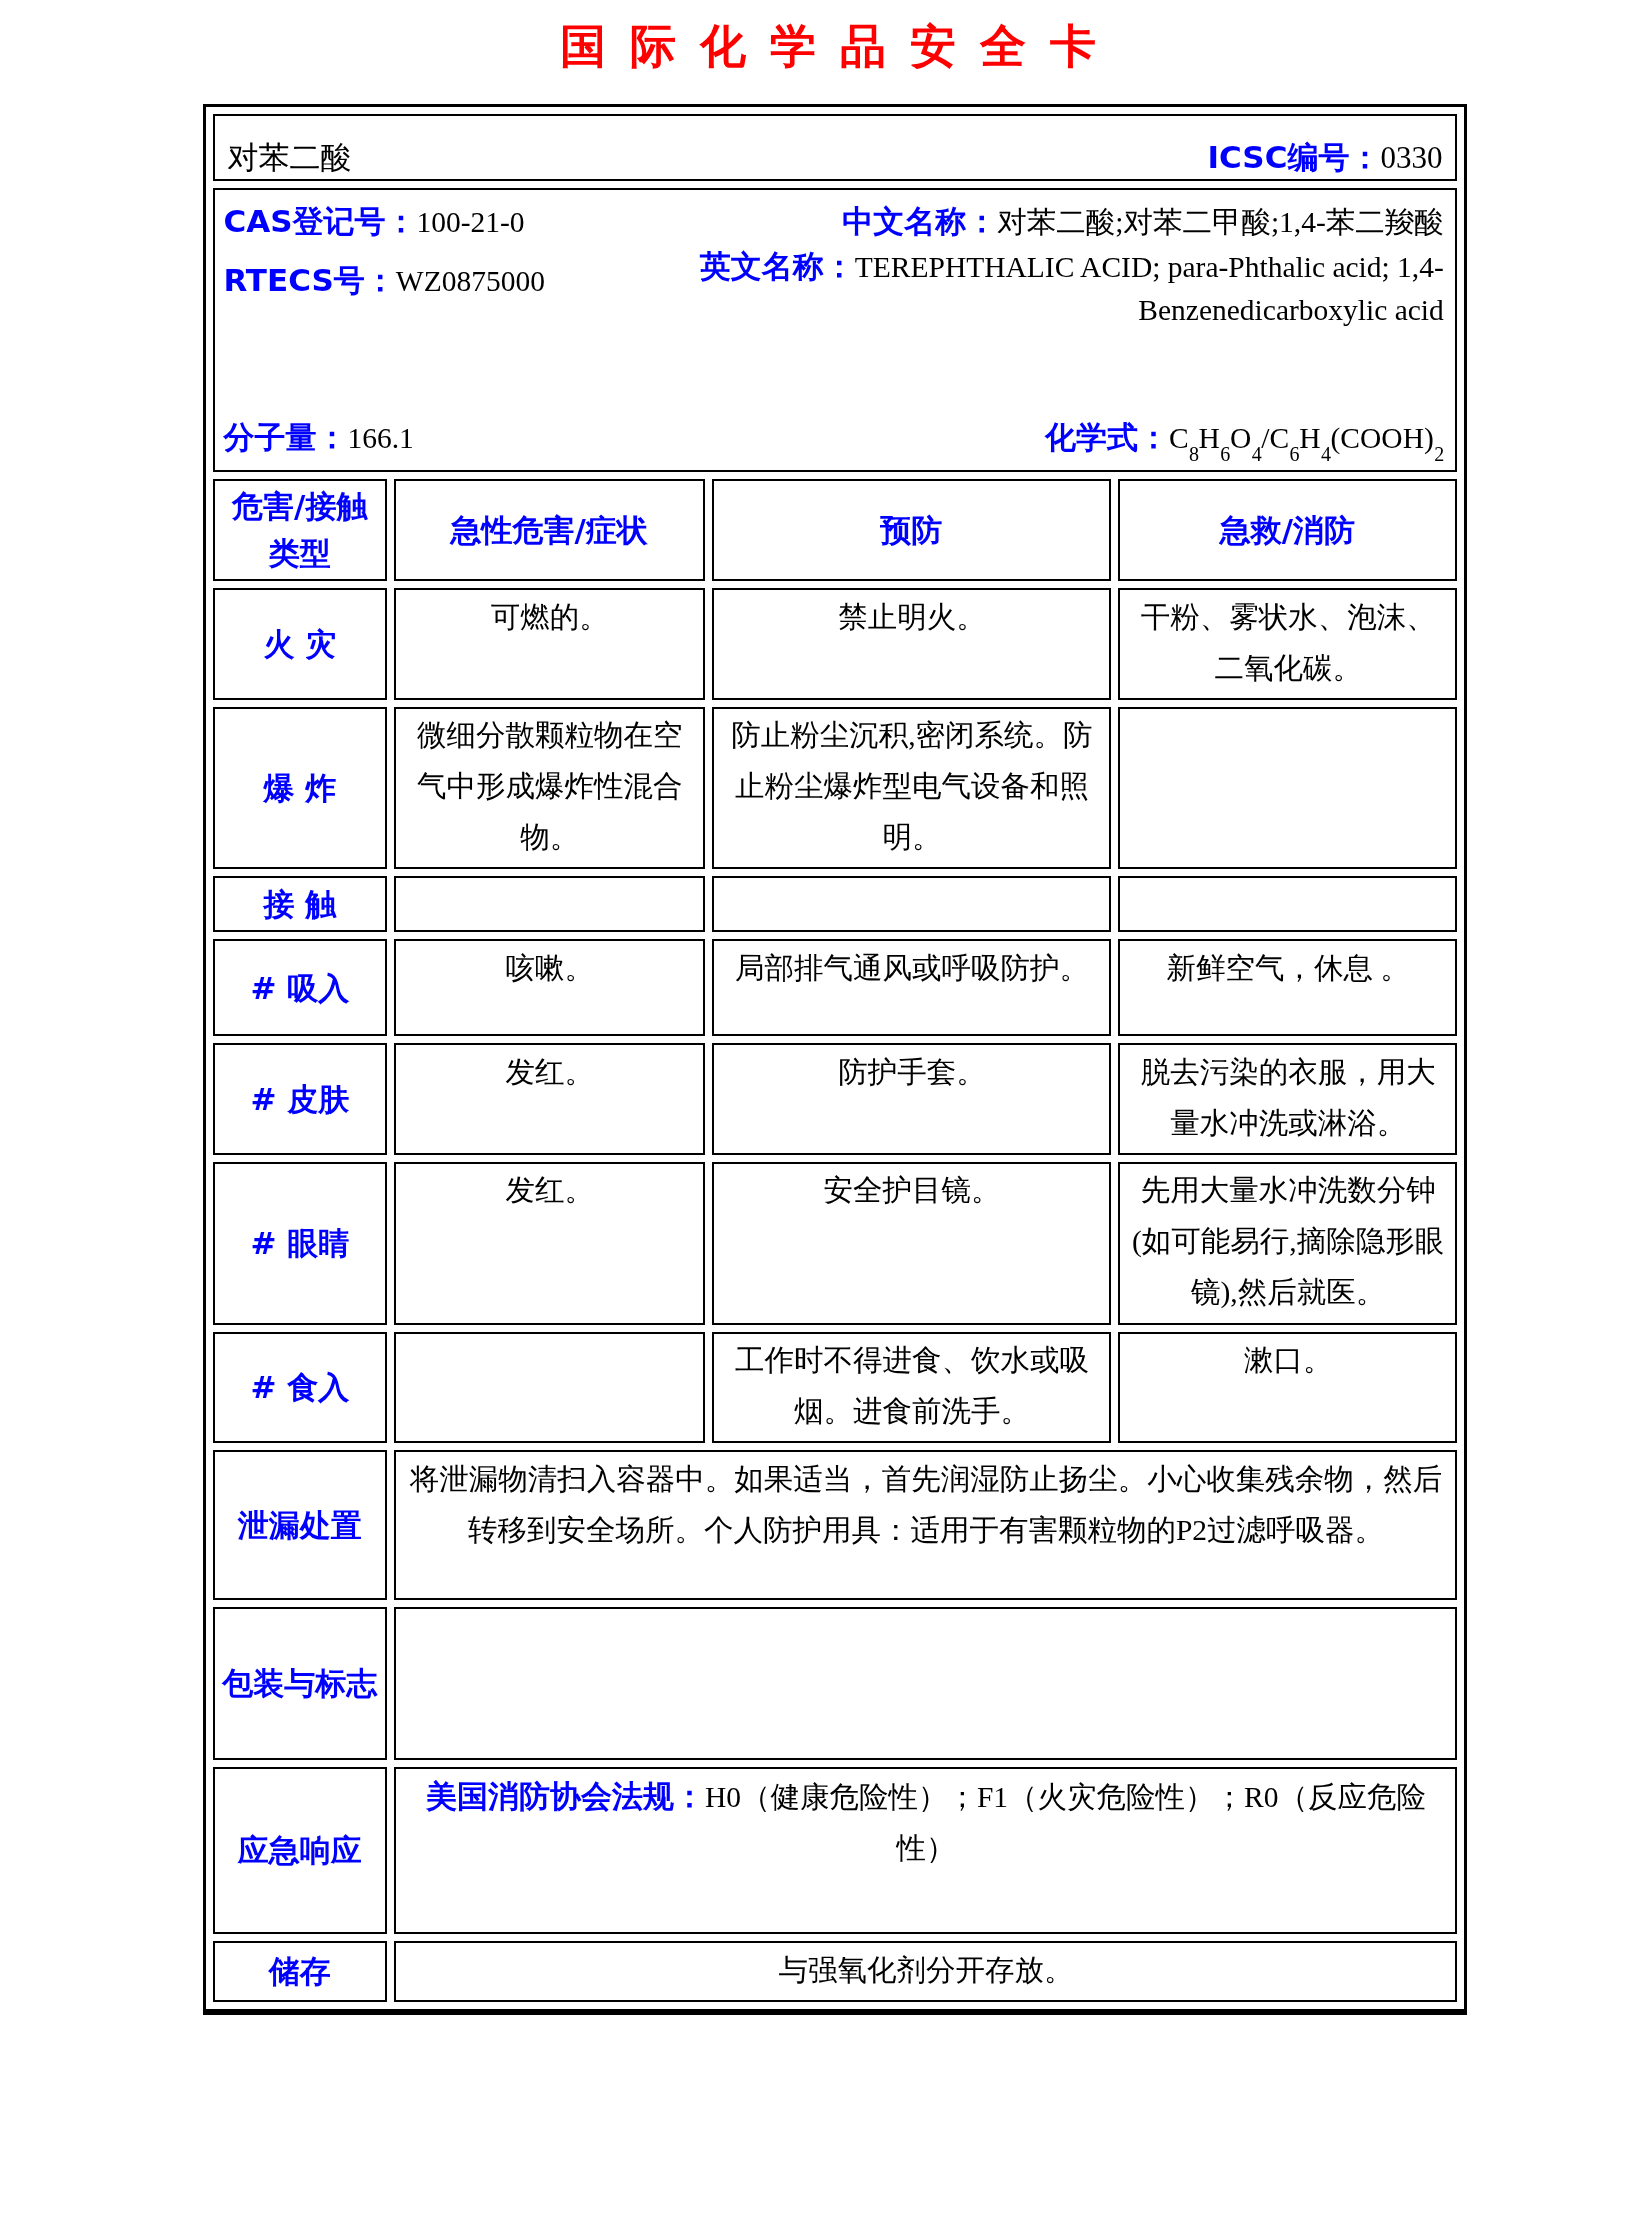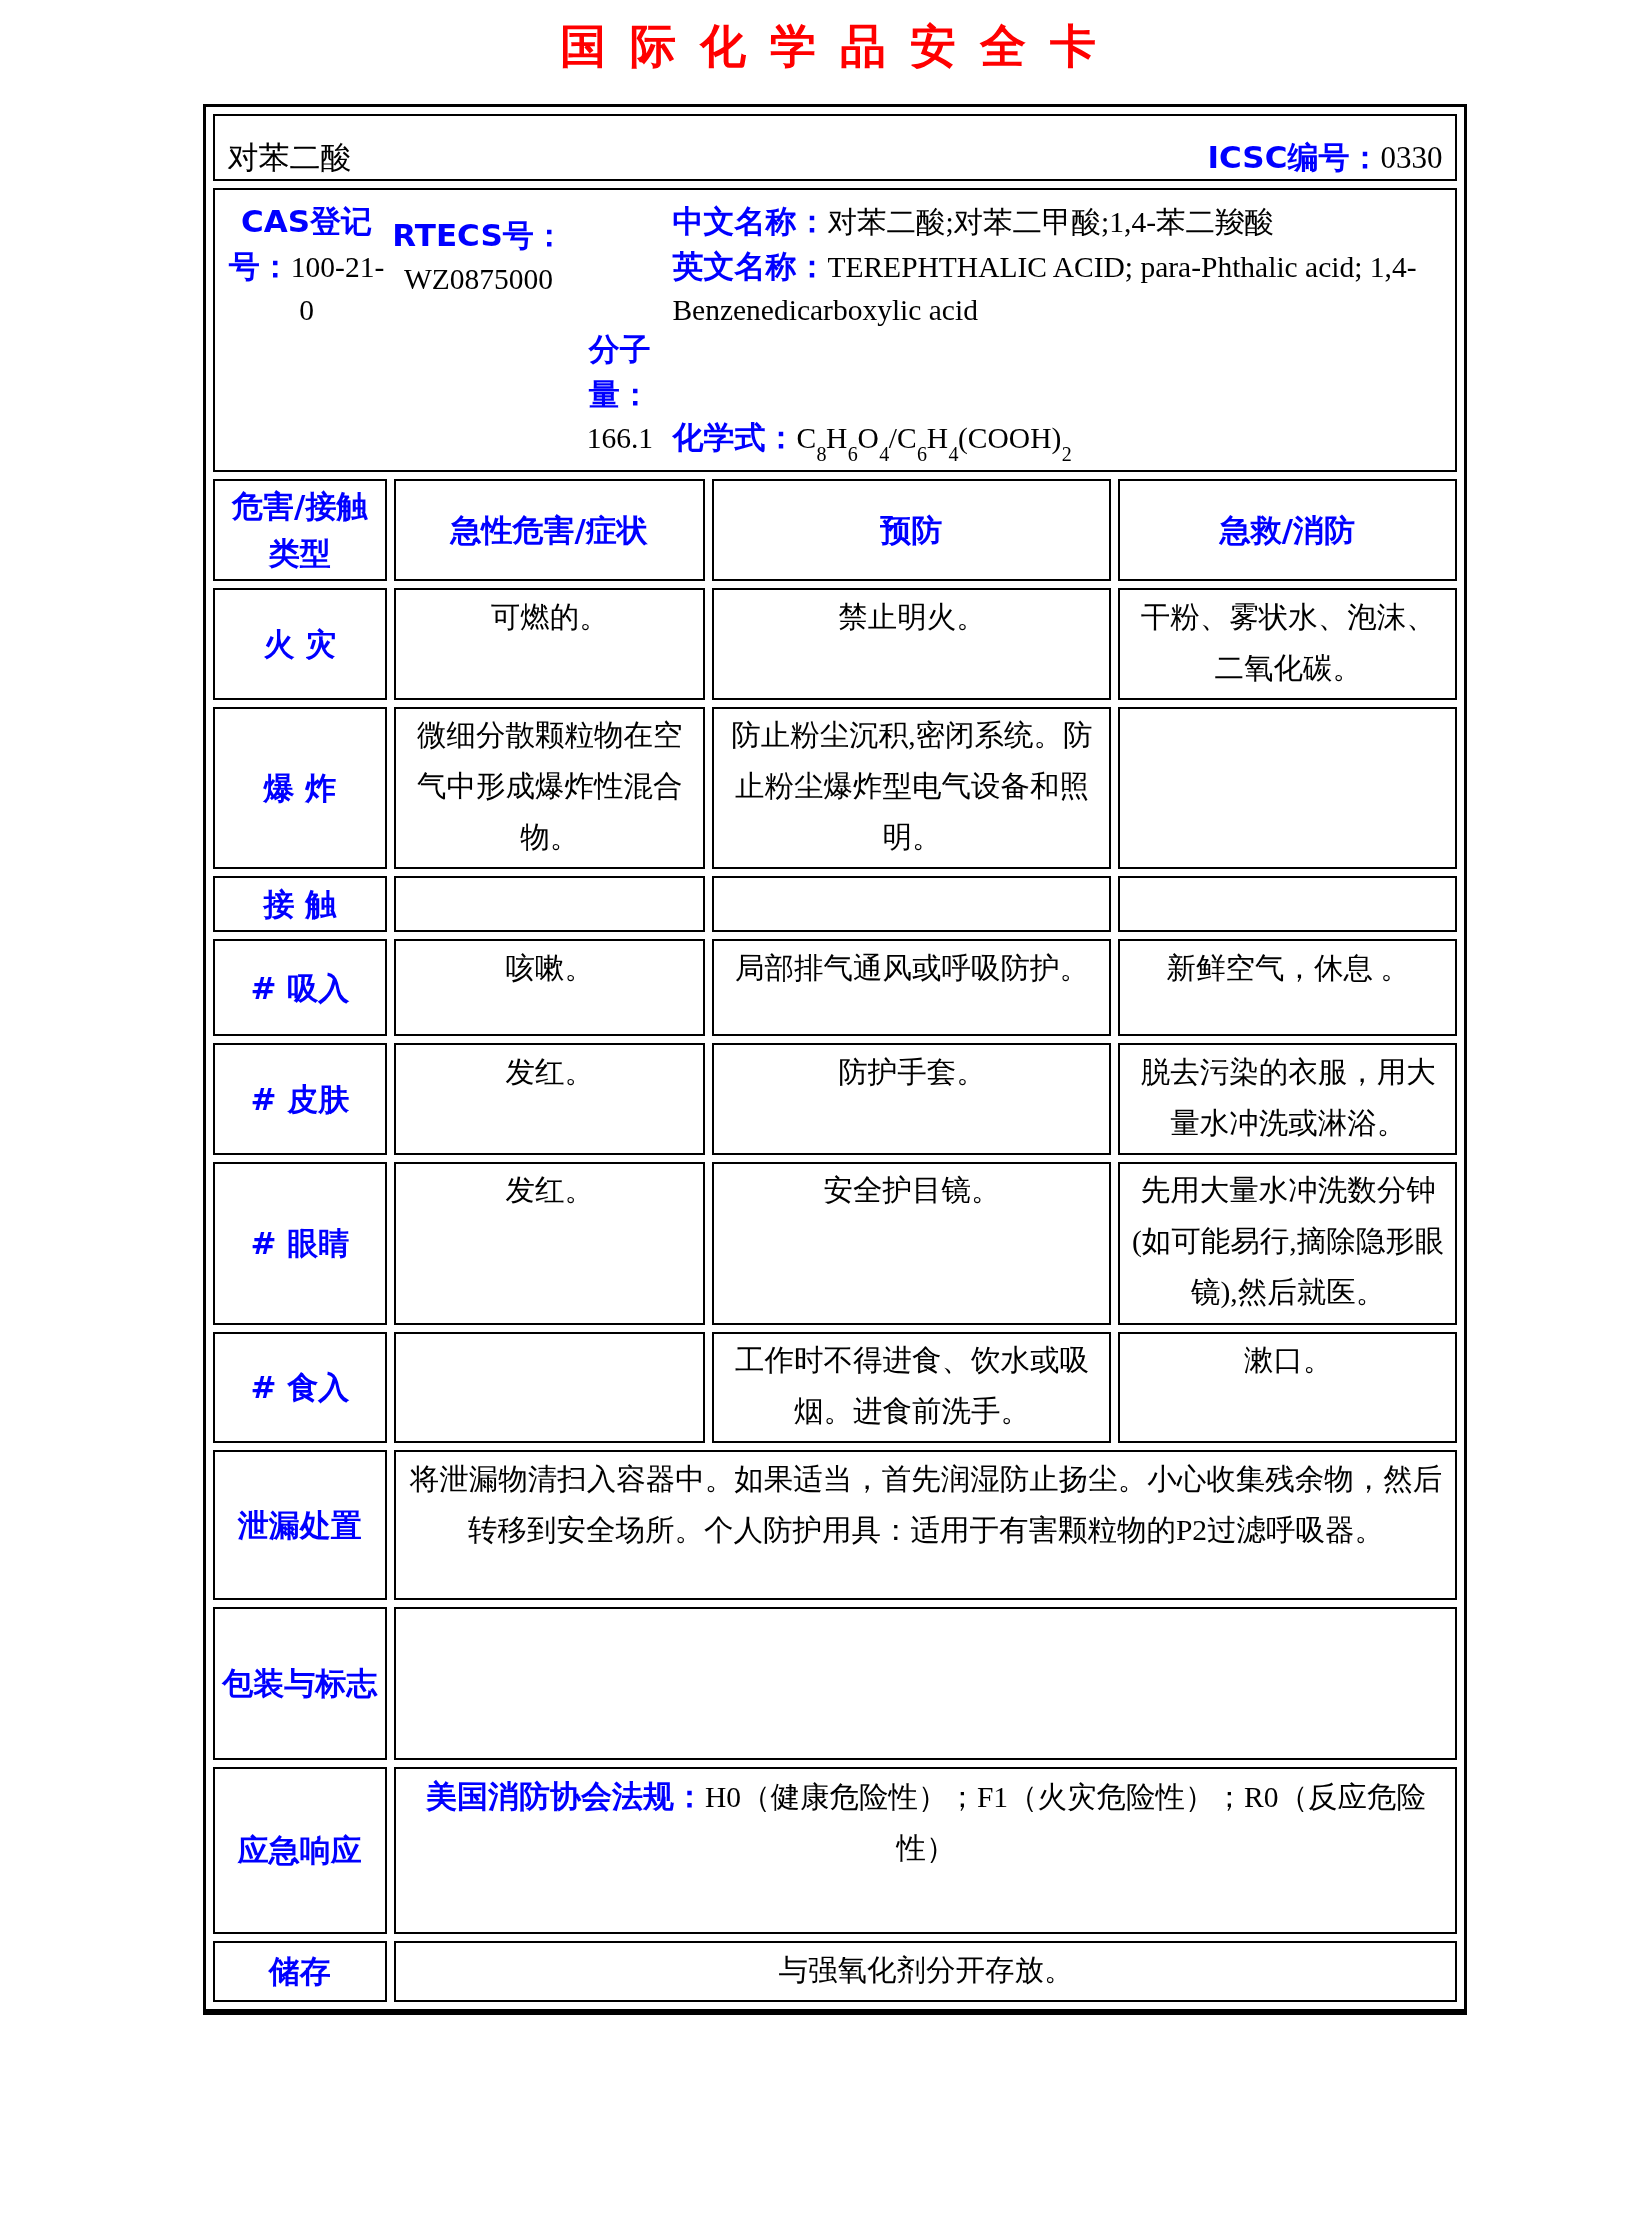--- a/index.html
+++ b/index.html
@@ -37,22 +37,22 @@
   .inline-label{
     color:#0000ff;font-family:"DejaVu Sans",sans-serif;font-weight:bold;
     font-size:31px;
   }
   .name-row-cell{vertical-align:middle;padding:0 12.6px;}
   .name-flex{display:flex;justify-content:space-between;align-items:flex-end;height:62px;}
   .chem-name{font-size:31px;color:#000;}
   .icsc-wrap{font-size:31px;white-space:nowrap;}
   .ids-cell{vertical-align:top;padding:8.4px 11.2px 9.8px 8.4px;}
   .ids-flex{display:flex;height:261px;}
-  .ids-left{width:449px;display:flex;flex-direction:row;flex:none;text-align:center;}
-  .ids-right{flex:1;display:flex;flex-direction:column;}
+  .ids-left{width:449px;display:flex;flex-direction:column;flex:none;}
+  .ids-right{flex:1;display:flex;flex-direction:column;text-align:right;}
   .ids-line{font-size:29.5px;line-height:1.45;}
   .ids-line.rtecs{margin-top:14px;}
   .ids-line.en{}
   .ids-line.bottom{margin-top:auto;}
   sub{font-size:68%;line-height:0;position:relative;top:0.32em;left:0.02em;}
   
   tr.r-name{height:67px;}
   tr.r-ids{height:278px;}
   tr.r-header{height:94px;}
   tr.r-fire{height:105px;}

